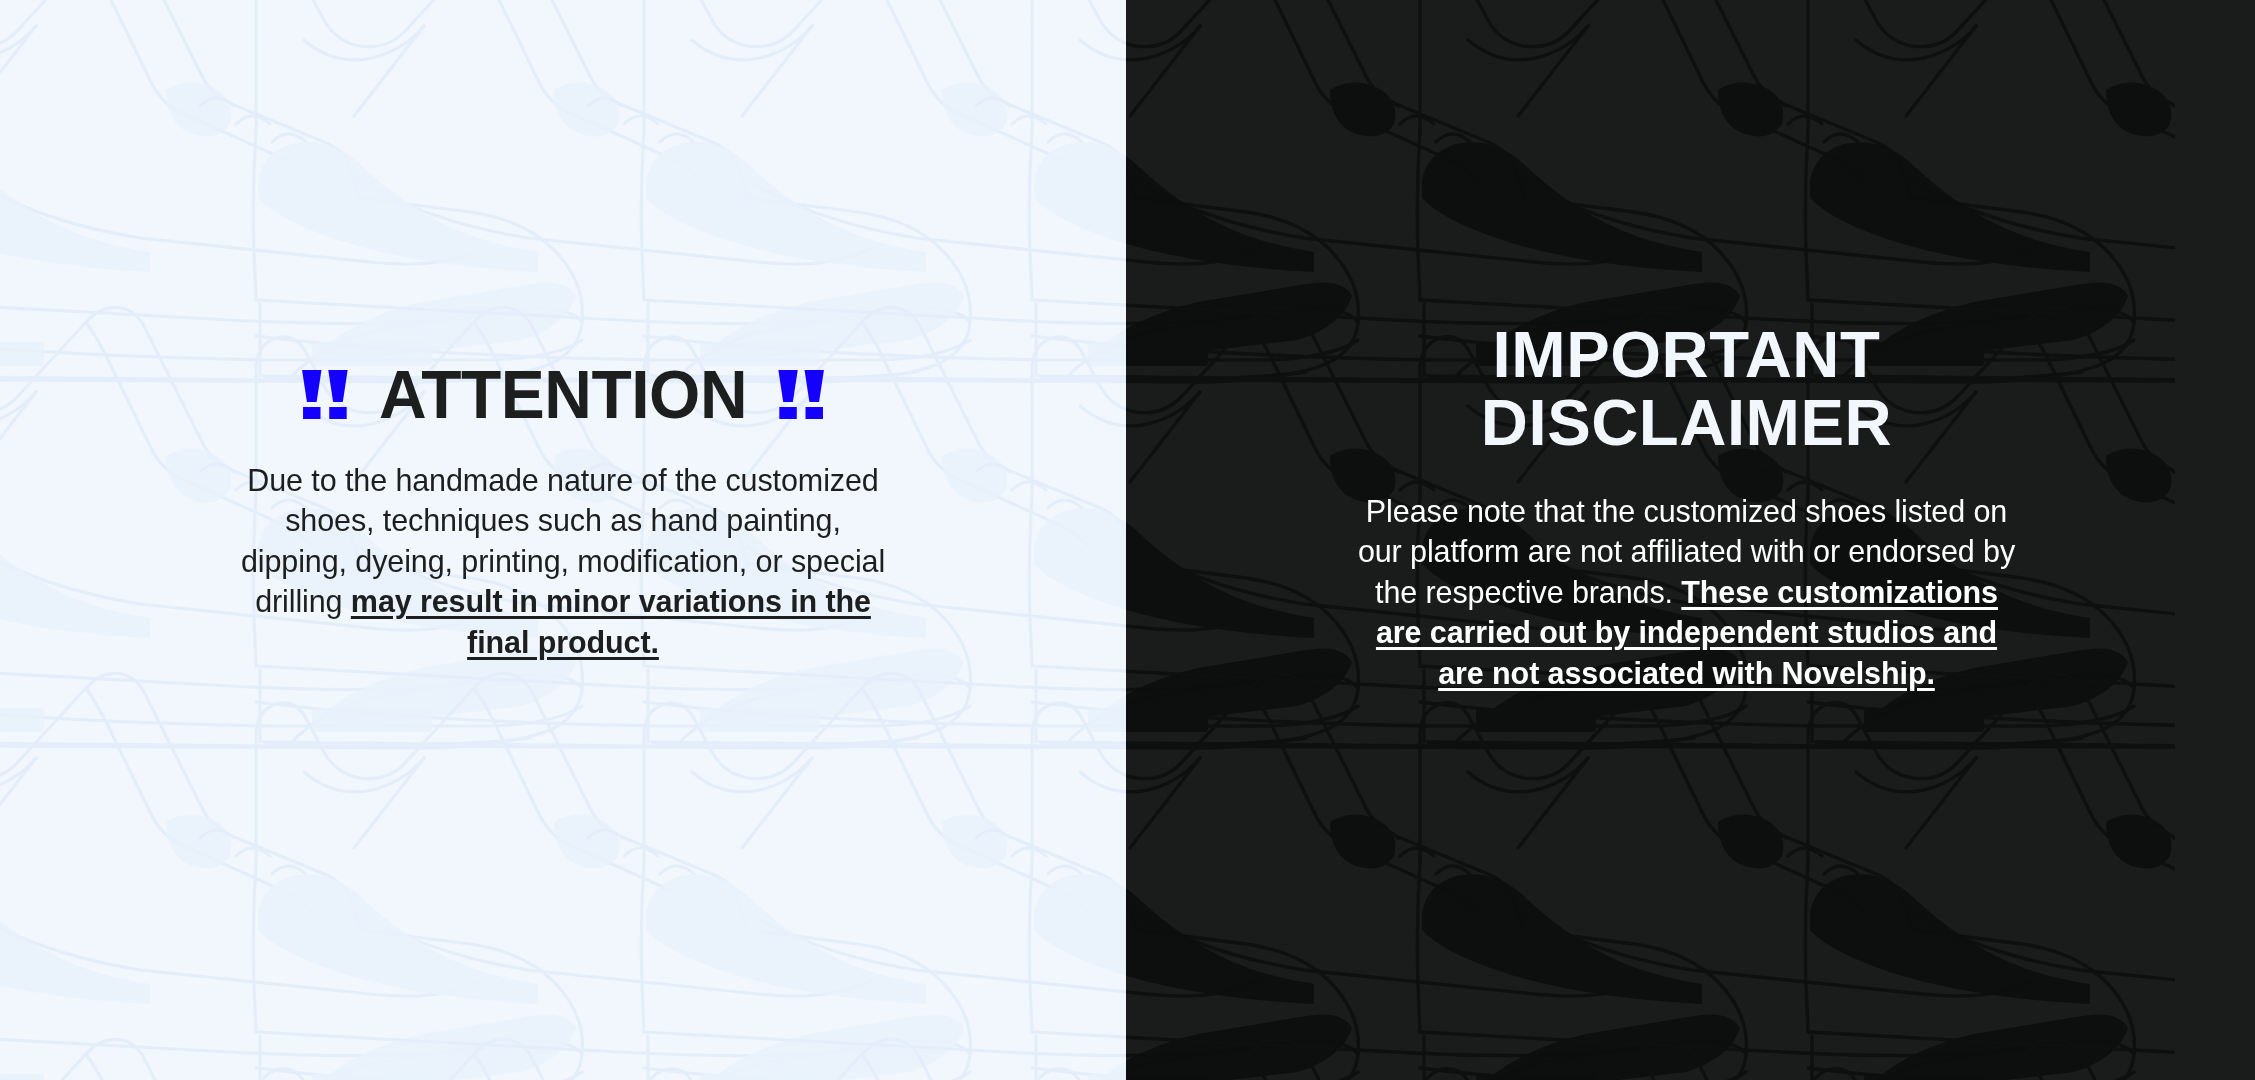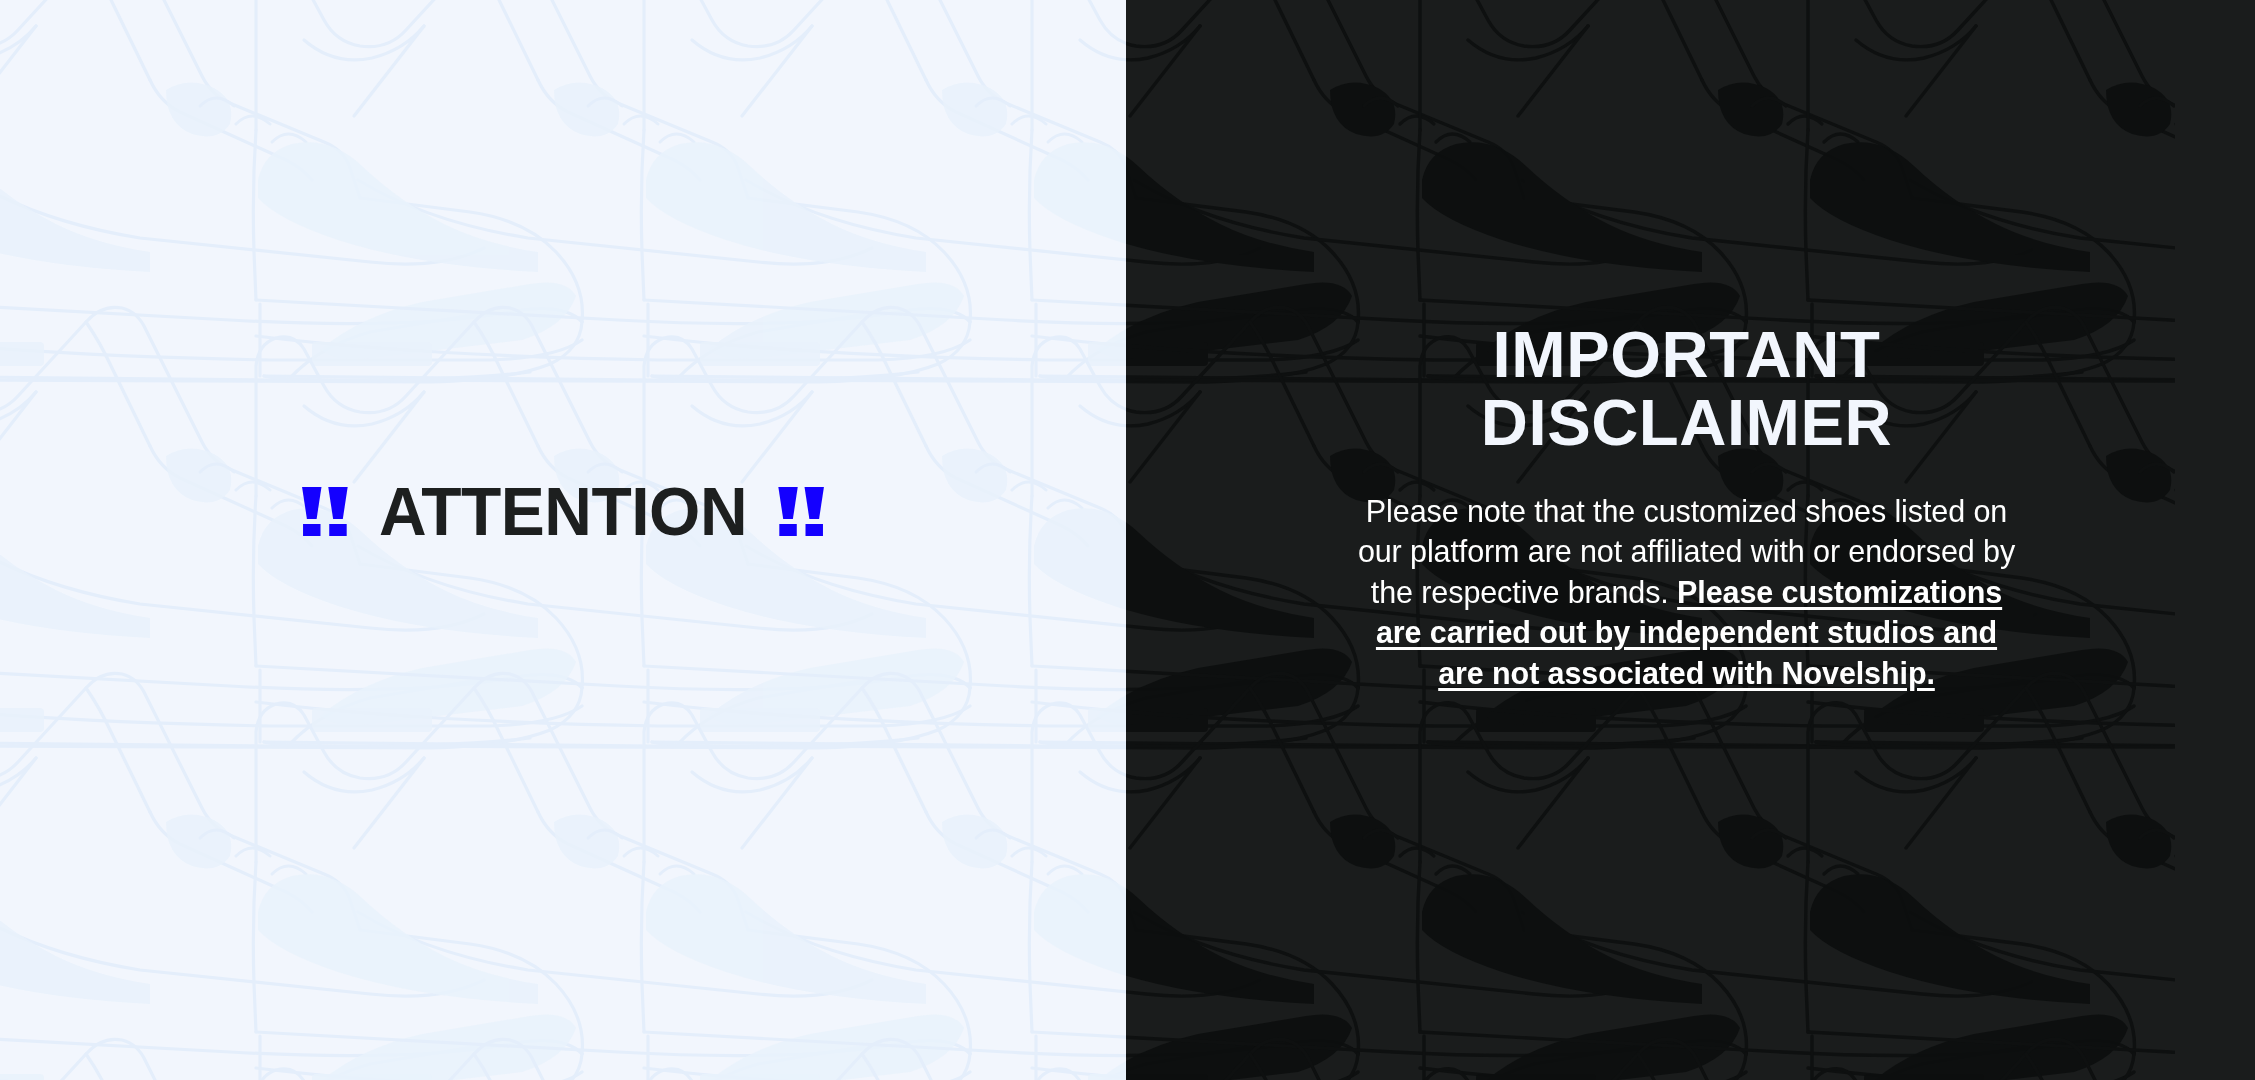--- a/index.html
+++ b/index.html
@@ -195,20 +195,21 @@
             <polygon points="2,2 22,2 17,34 7,34" fill="#1400ff"></polygon>
             <rect x="3" y="39" width="18" height="12" fill="#1400ff"></rect>
           </svg>
           <svg class="bang" width="24" height="52" viewBox="0 0 24 52" aria-hidden="true">
             <polygon points="2,2 22,2 17,34 7,34" fill="#1400ff"></polygon>
             <rect x="3" y="39" width="18" height="12" fill="#1400ff"></rect>
           </svg>
         </span>
       </h1>
 
+      <p class="body-left"><span>Due to the handmade nature of the customized shoes, techniques such as hand painting, dipping, dyeing, printing, modification, or special drilling </span><span class="stress">may result in minor variations in the final product.</span></p>
     </div>
   </section>
 
   <section class="panel" id="panel-right">
 
     <svg class="pattern" viewBox="0 0 1930 1500" preserveAspectRatio="xMinYMin slice">
       <defs>
         <g id="sneaker-dark">
           <g fill="none" stroke="#0e1010" stroke-width="3.4" stroke-linejoin="round" stroke-linecap="round">
             <path d="M18 250 L18 120 Q20 98 38 92 Q56 87 66 103 L86 140 Q98 162 122 166 Q150 170 168 150 L236 76 Q252 58 272 62 Q288 66 296 84 L352 196 Q362 216 382 224 L474 262 Q494 270 500 288 L510 318"></path>
@@ -262,17 +263,17 @@
       <use href="#sneaker-dark" x="1552" y="1098"></use>
     </svg>
 
     <div class="content" id="right-content">
 
       <h1 class="heading-disclaimer">
         <span class="dl">IMPORTANT</span>
         <span class="dl">DISCLAIMER</span>
       </h1>
 
-      <p class="body-right"><span>Please note that the customized shoes listed on our platform are not affiliated with or endorsed by the respective brands. </span><span class="stress">Please customizations are carried out by independent studios and are not associated with Novelship.</span></p>
+      <p class="body-right"><span>Please note that the customized shoes listed on our platform are not affiliated with or endorsed by the respective brands. </span><span class="stress">These customizations are carried out by independent studios and are not associated with Novelship.</span></p>
     </div>
   </section>
 
 </div>
 
 </body></html>

